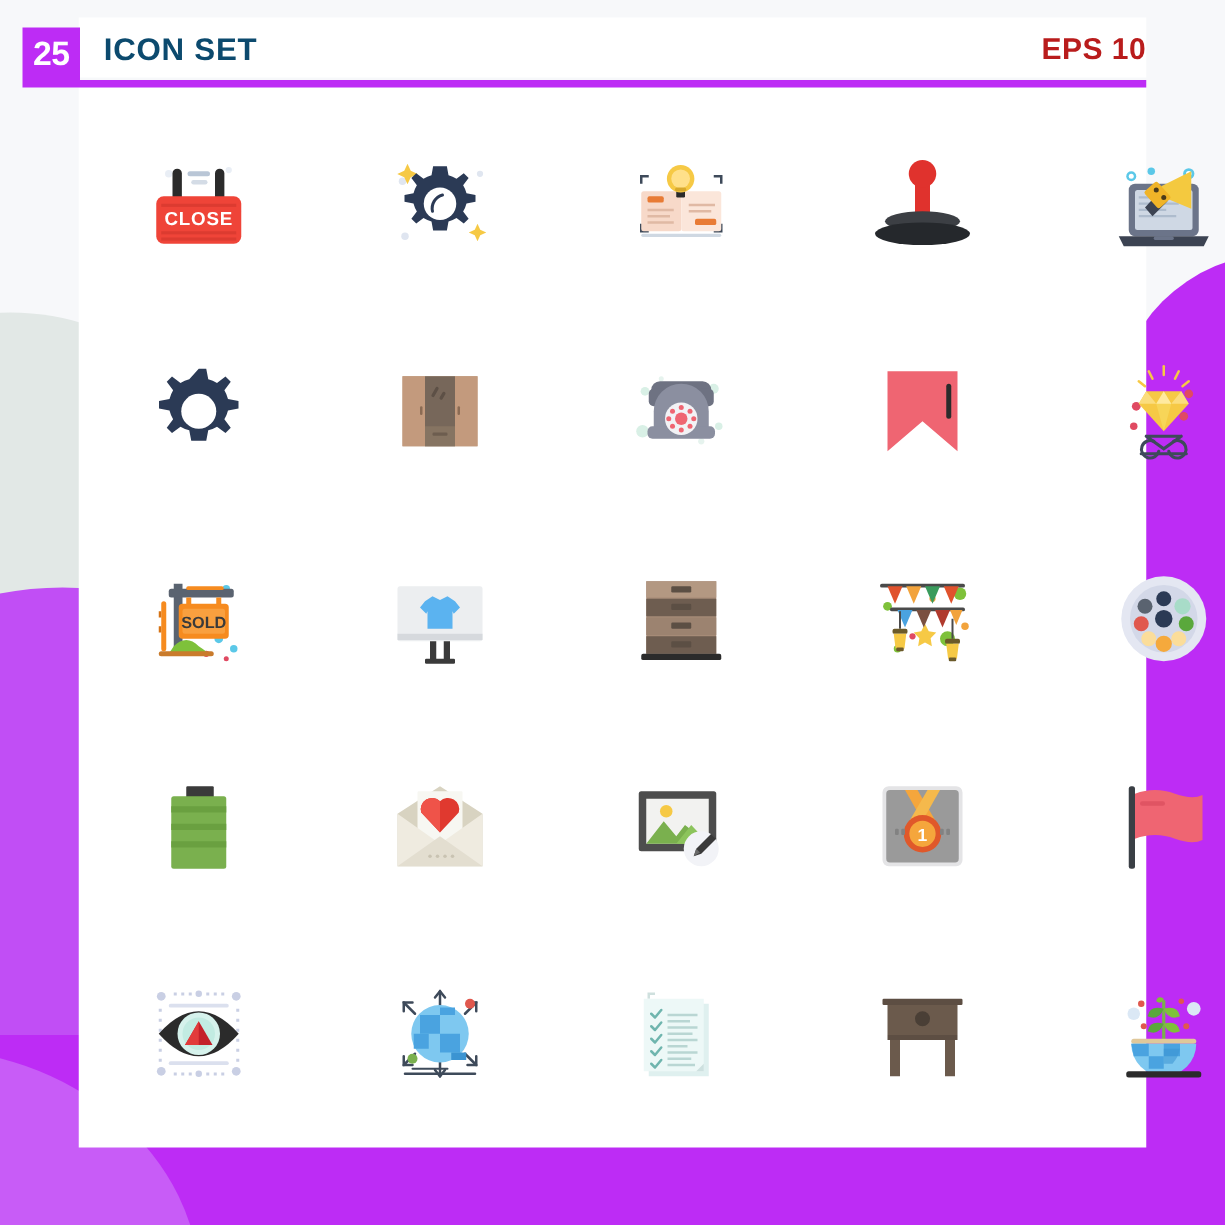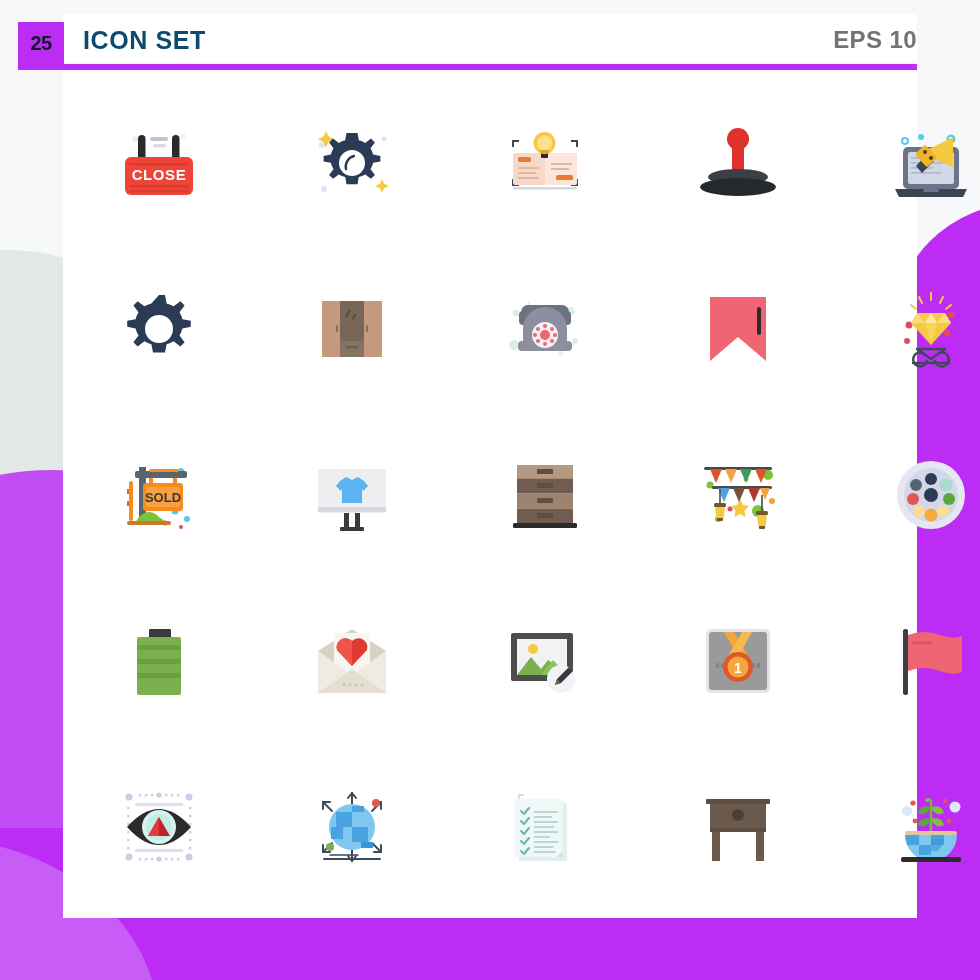--- a/index.html
+++ b/index.html
@@ -56,43 +56,43 @@
     position: absolute;
     left: 63px; top: 14px;
     width: 854px; height: 48px;
     background: #ffffff;
   }
   #count-badge {
     position: absolute;
     left: 18px; top: 22px;
     width: 46px; height: 42px;
     background: #bd2cf5;
-    color: #0f172a;
-    font-size: 20px;
+    color: #ffffff;
+    font-size: 27px;
     font-weight: bold;
     line-height: 42px;
     text-align: center;
     letter-spacing: -0.5px;
     z-index: 3;
   }
   #title {
     position: absolute;
     left: 83px; top: 26px;
     font-size: 25px;
     font-weight: bold;
     color: #0c4a6e;
     letter-spacing: 0.6px;
     z-index: 3;
   }
   #eps-label {
     position: absolute;
     right: 63px; top: 26px;
     font-size: 24px;
     font-weight: bold;
-    color: #737373;
+    color: #b91c1c;
     letter-spacing: 0.4px;
     z-index: 3;
   }
   #header-rule {
     position: absolute;
     left: 18px; top: 64px;
     width: 899px; height: 6px;
     background: #bd2cf5;
     z-index: 3;
   }

